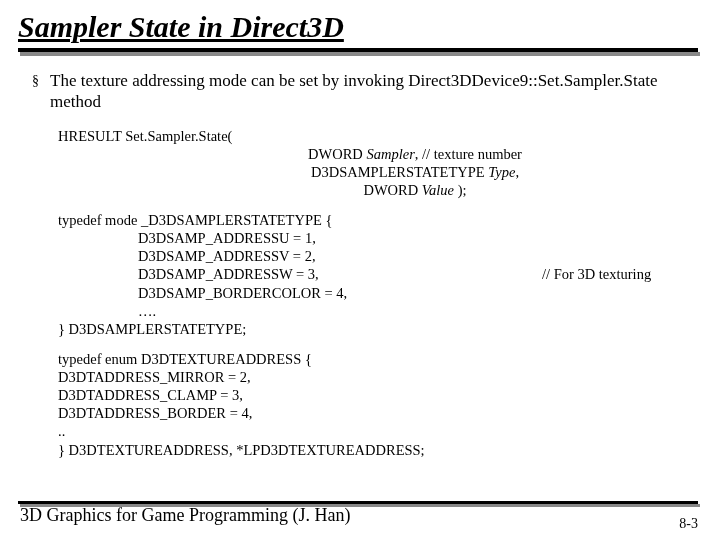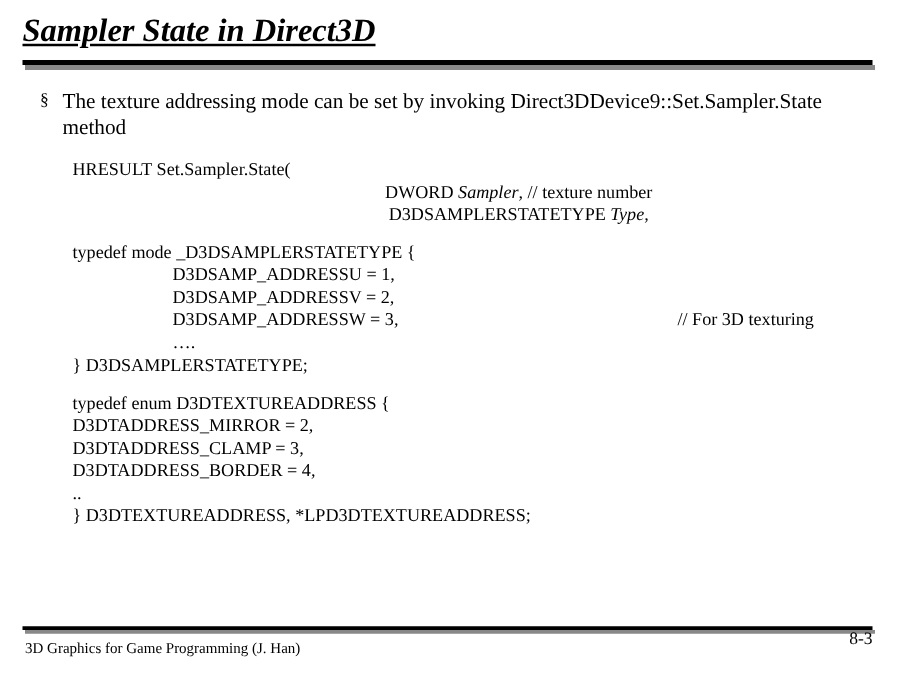--- a/index.html
+++ b/index.html
@@ -15,21 +15,21 @@
   .slide {
     position: relative;
     width: 720px;
     height: 540px;
     box-sizing: border-box;
   }
   .title {
     position: absolute;
     left: 18px;
     top: 10px;
-    font-size: 26px;
+    font-size: 30px;
     font-style: italic;
     font-weight: bold;
     text-decoration: underline;
   }
   .title-rule {
     position: absolute;
     left: 18px;
     top: 46px;
     width: 680px;
     height: 0;
@@ -107,26 +107,26 @@
     position: absolute;
     left: 0;
     top: 1px;
     width: 100%;
     border-top: 3px solid #000;
   }
   .footer-left {
     position: absolute;
     left: 20px;
     bottom: 14px;
-    font-size: 12px;
+    font-size: 18px;
   }
   .footer-right {
     position: absolute;
     right: 22px;
-    bottom: 20px;
+    bottom: 8px;
     font-size: 14px;
   }
 </style>
 </head>
 <body>
 
 <div class="slide">
 
   <div class="title">Sampler State in Direct3D</div>
   <div class="title-rule">
@@ -143,36 +143,43 @@
 
     <div class="code-section">
       <div class="code-block">
         <div>HRESULT Set.Sampler.State(</div>
         <div class="indent1">
           <span>DWORD </span><span class="italic">Sampler</span><span>,    // texture number</span>
         </div>
         <div class="indent1">
           <span>D3DSAMPLERSTATETYPE </span><span class="italic">Type</span><span>,</span>
         </div>
+        <div class="indent1">
+          <span>DWORD </span><span class="italic">Value</span><span> );</span>
+        </div>
       </div>
     </div>
 
     <div class="code-section">
       <div class="code-block">
         <div>typedef mode _D3DSAMPLERSTATETYPE {</div>
         <div class="row">
           <div class="left">D3DSAMP_ADDRESSU = 1,</div>
         </div>
         <div class="row">
           <div class="left">D3DSAMP_ADDRESSV = 2,</div>
           <div class="right"></div>
         </div>
         <div class="row">
           <div class="left">D3DSAMP_ADDRESSW = 3,</div>
           <div class="right">// For 3D texturing</div>
+        </div>
+        <div class="row">
+          <div class="left">D3DSAMP_BORDERCOLOR = 4,</div>
+          <div class="right"></div>
         </div>
         <div class="row">
           <div class="left">….</div>
           <div class="right"></div>
         </div>
         <div>} D3DSAMPLERSTATETYPE;</div>
       </div>
     </div>
 
     <div class="code-section">

